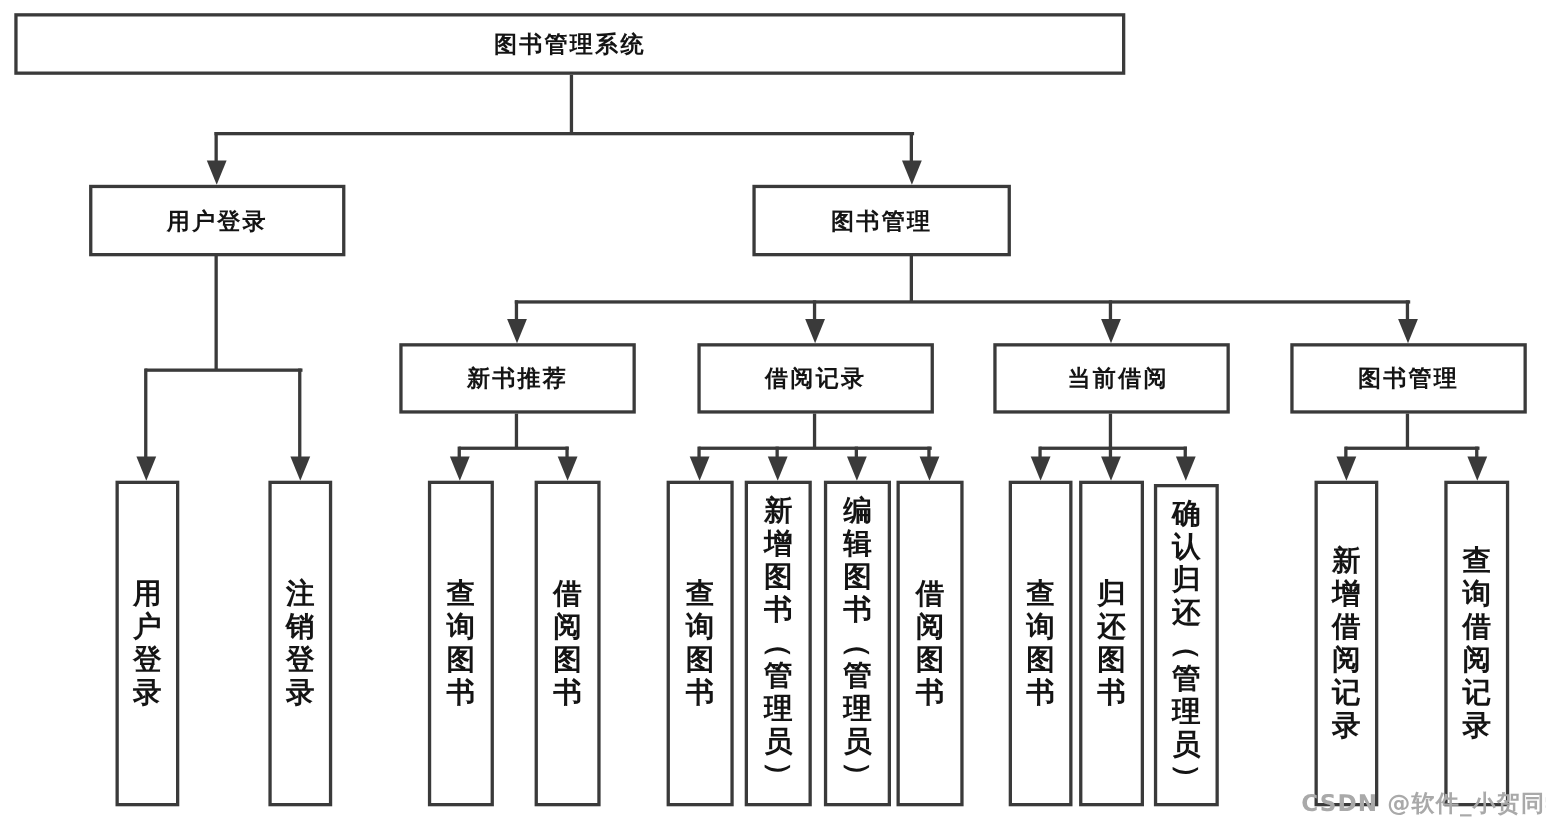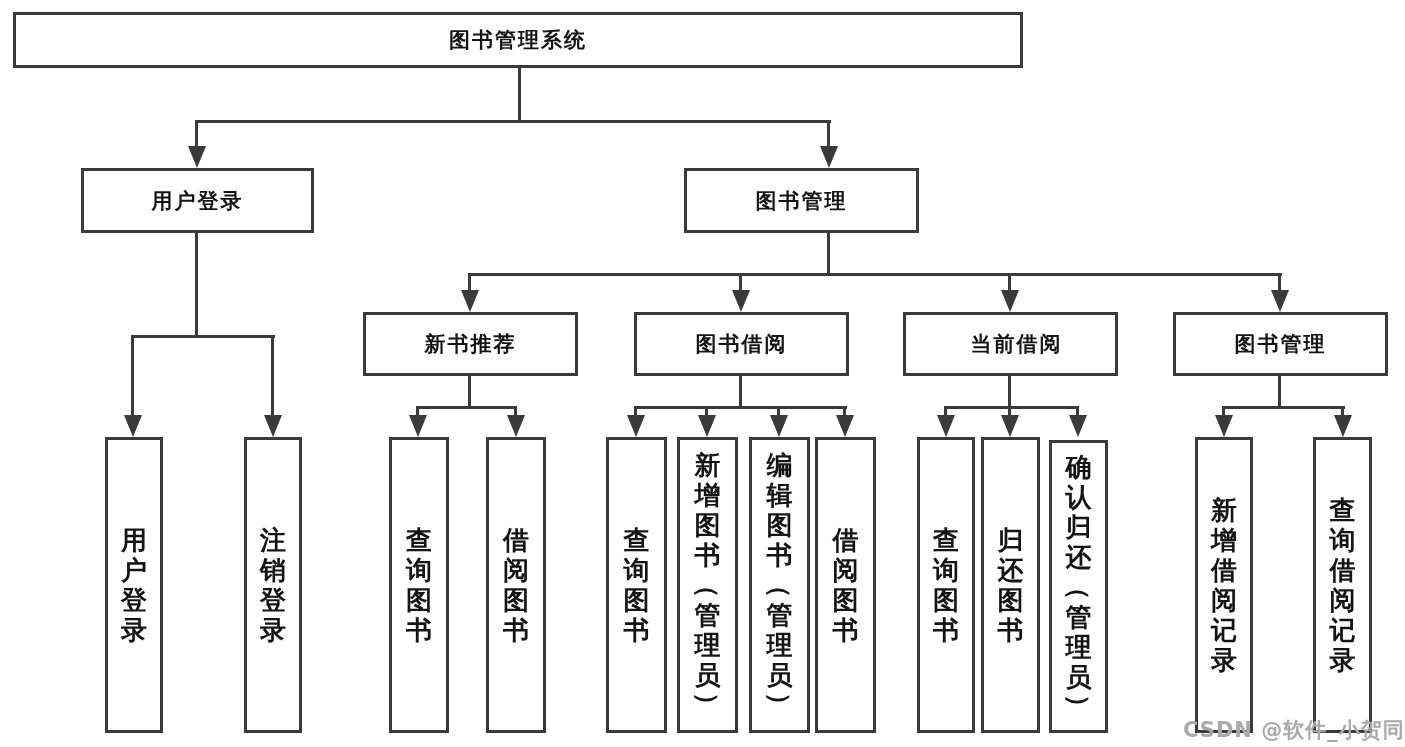--- a/index.html
+++ b/index.html
@@ -72,21 +72,21 @@
   <div class="arr" style="left:732px; top:290px;"></div>
   <div class="vl" style="left:1008px; top:273px; height:20px;"></div>
   <div class="arr" style="left:1001px; top:290px;"></div>
   <div class="vl" style="left:1278px; top:273px; height:20px;"></div>
   <div class="arr" style="left:1271px; top:290px;"></div>
 
   <div class="node hbox" style="left:363px; top:312px; width:215px; height:64px;">
     <span>新书推荐</span>
   </div>
   <div class="node hbox" style="left:634px; top:312px; width:215px; height:64px;">
-    <span>图书借阅</span>
+    <span>借阅记录</span>
   </div>
   <div class="node hbox" style="left:903px; top:312px; width:215px; height:64px;padding-left:12px;">
     <span>当前借阅</span>
   </div>
   <div class="node hbox" style="left:1173px; top:312px; width:215px; height:64px;">
     <span>图书管理</span>
   </div>
 
   <div class="vl" style="left:468px; top:376px; height:32px;"></div>
   <div class="hl" style="left:417px; top:406px; width:100px;"></div>

